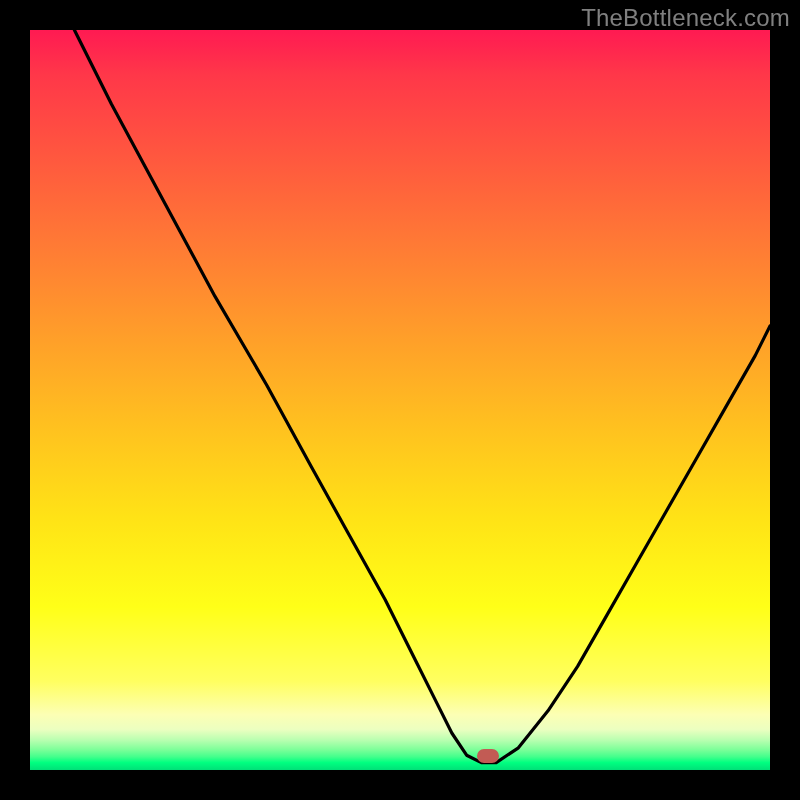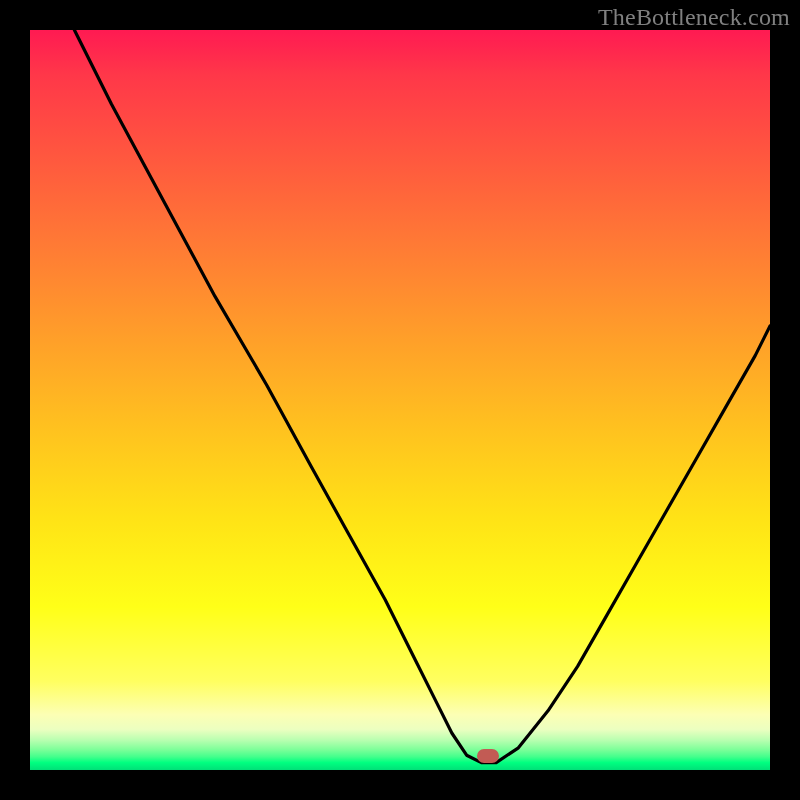--- a/index.html
+++ b/index.html
@@ -8,21 +8,20 @@
     width: 800px;
     height: 800px;
     background: #000;
     font-family: Arial, Helvetica, sans-serif;
   }
   .frame {
     position: relative;
     width: 800px;
     height: 800px;
     background: #000;
-    font-family: Liberation Serif, serif;
   }
   .plot-area {
     position: absolute;
     left: 30px;
     top: 30px;
     width: 740px;
     height: 740px;
     
     background: linear-gradient(
       to bottom,

